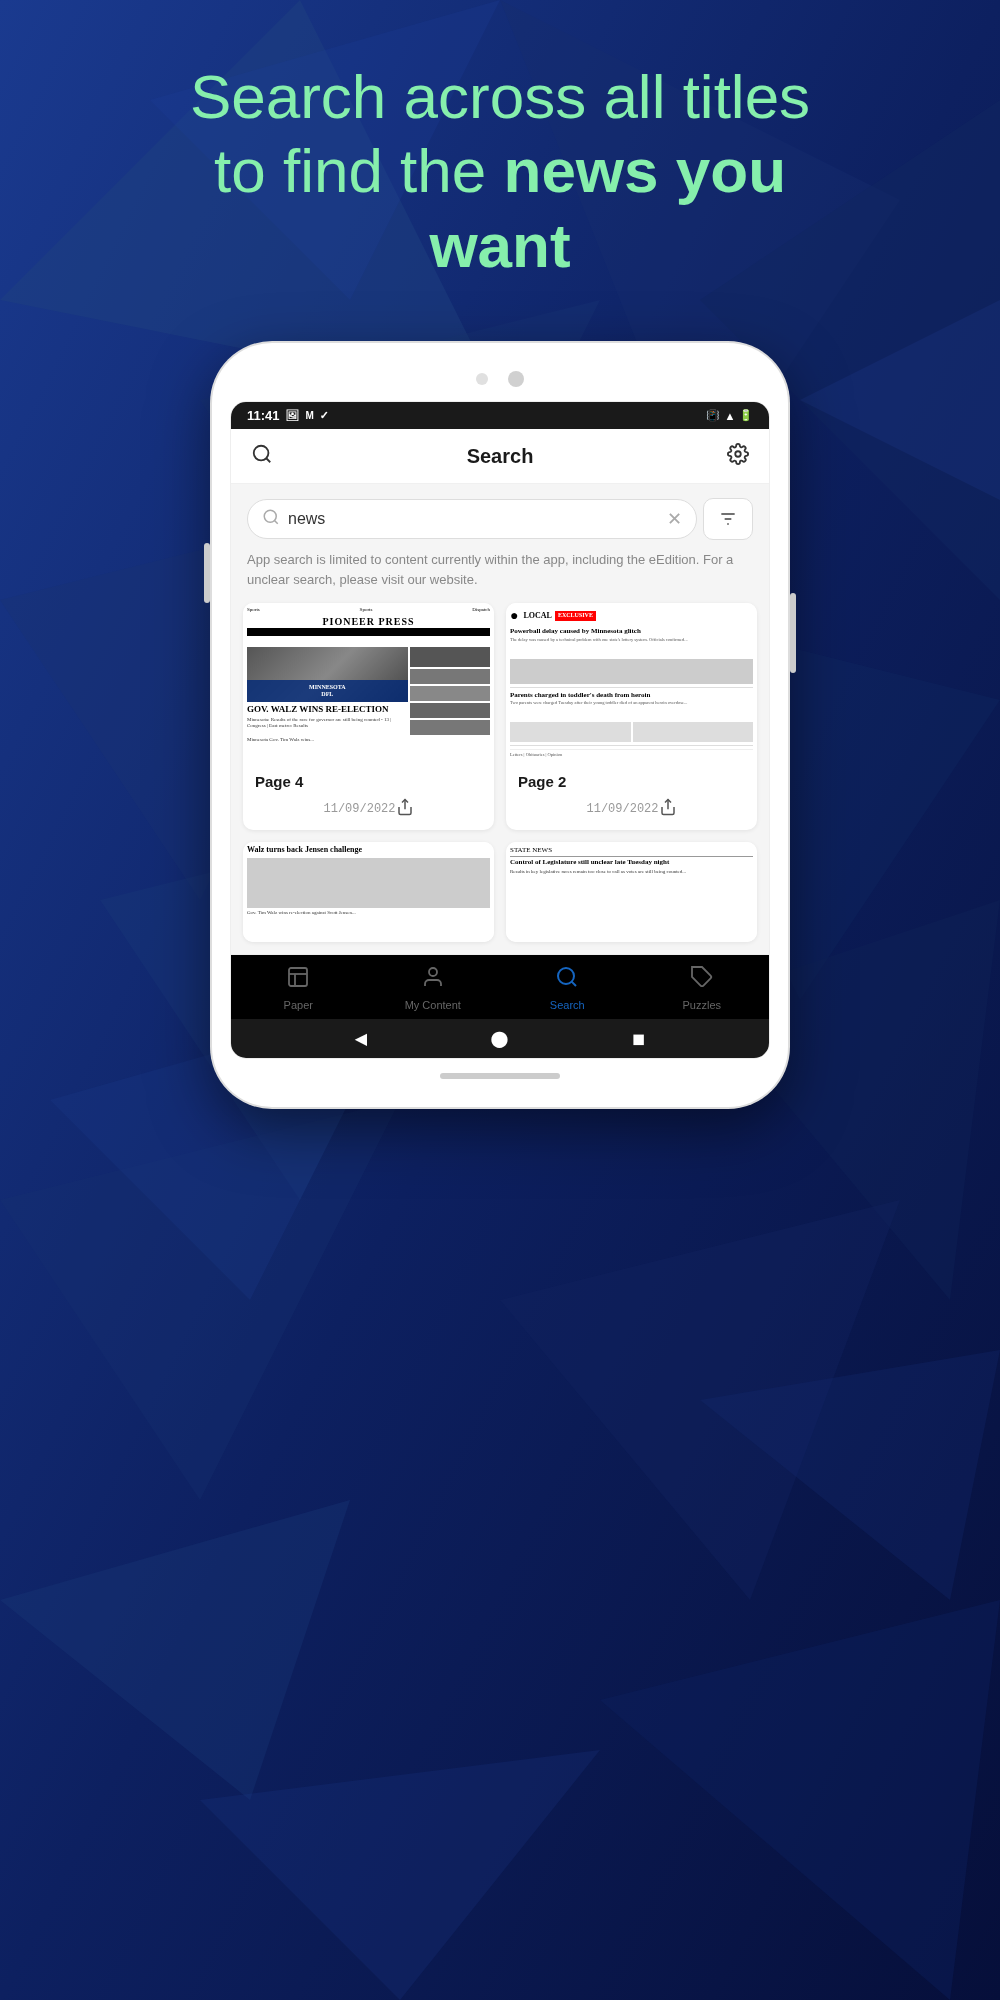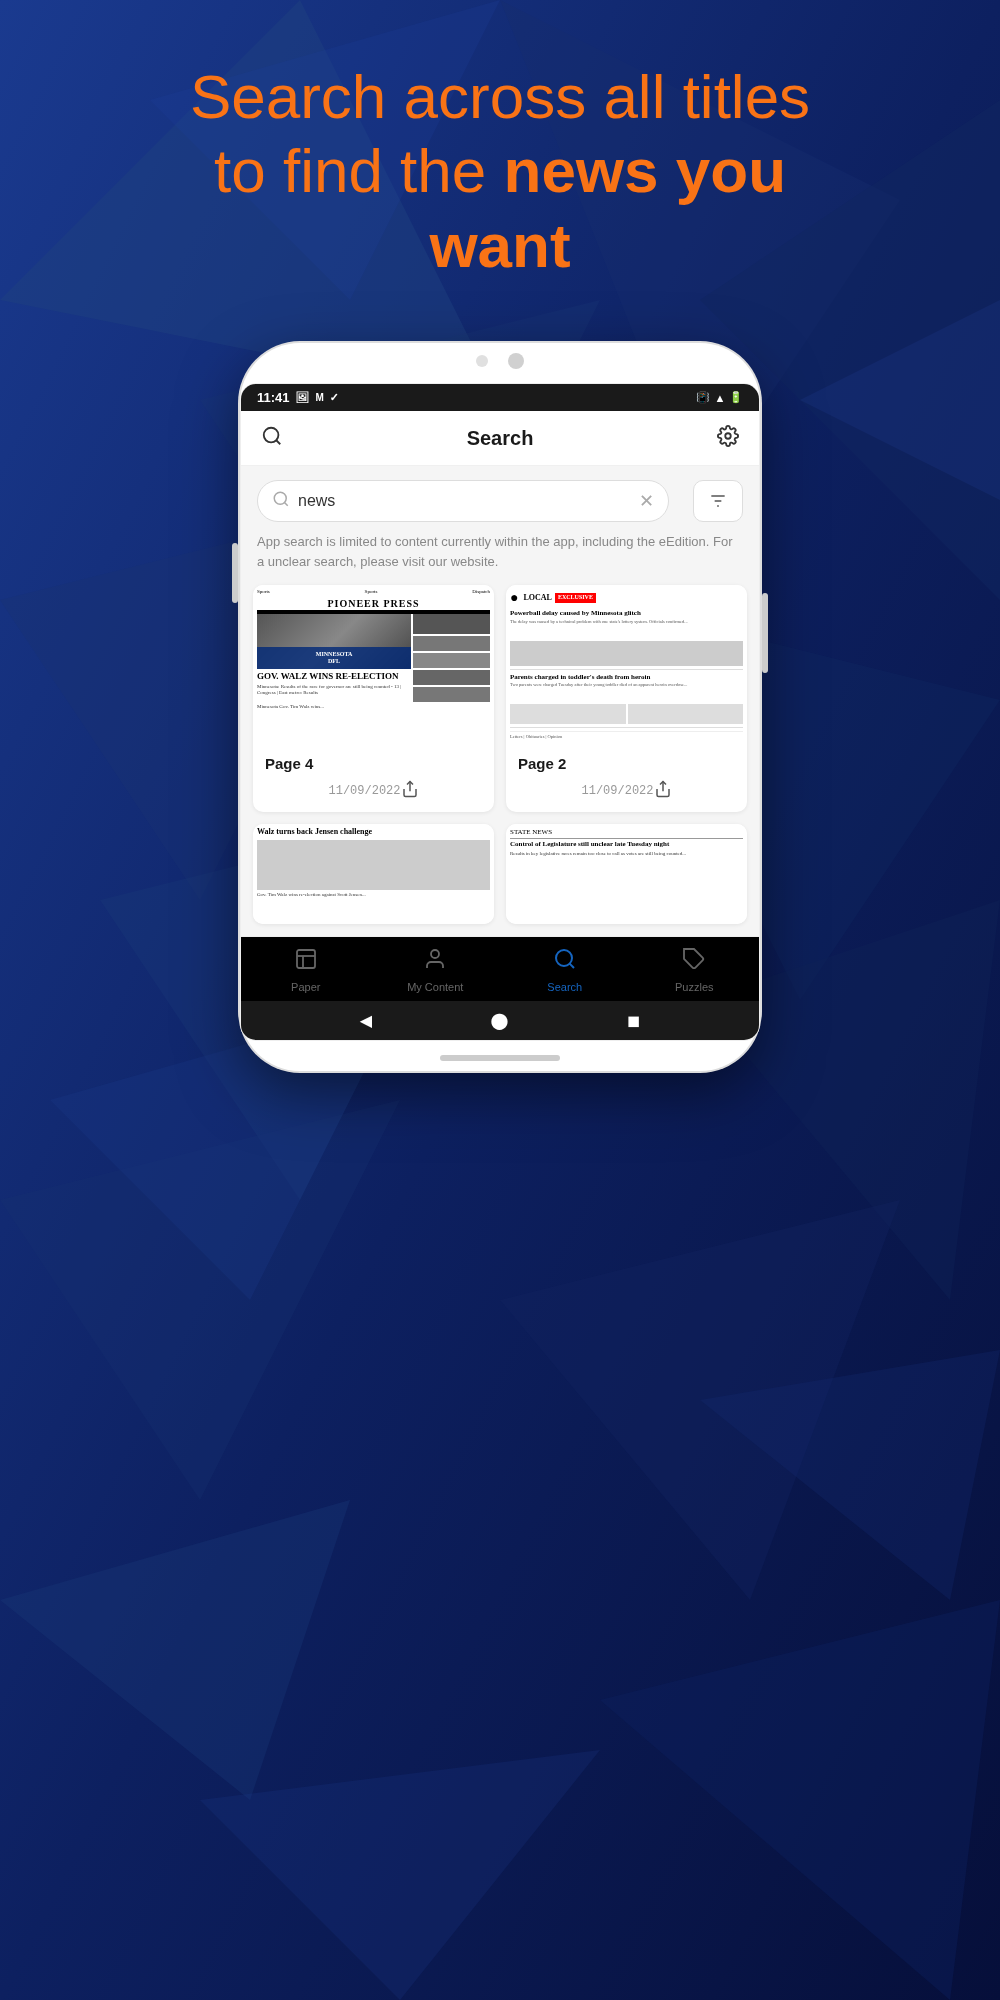--- a/index.html
+++ b/index.html
@@ -10,21 +10,21 @@
       background: #0d1f4e;
       font-family: 'Arial', sans-serif;
       position: relative;
     }
 
     .hero-text {
       position: relative;
       z-index: 1;
       text-align: center;
       padding: 60px 80px 40px;
-      color: #f97316;
+      color: #86efac;
     }
 
     .hero-text h1 {
       font-size: 62px;
       font-weight: 400;
       line-height: 1.2;
     }
 
     .hero-text h1 strong {
       font-weight: 900;
@@ -33,23 +33,24 @@
     
     .phone-container {
       position: relative;
       z-index: 1;
       display: flex;
       justify-content: center;
       margin-top: 20px;
     }
 
     .phone-outer {
-      width: 520px;
+      width: 576px;
       background: white;
       border-radius: 60px;
+      padding: 18px;
       box-shadow: 0 0 0 2px #ddd, 0 20px 60px rgba(0,0,0,0.5);
       position: relative;
     }
 
     
     .phone-outer::before {
       content: '';
       position: absolute;
       left: -8px;
       top: 200px;
@@ -136,21 +137,22 @@
     }
 
     
     .search-area {
       background: #f5f5f5;
       padding: 14px 16px 0;
     }
 
     .search-input-row {
       display: flex;
-      gap: 24px;
+      align-items: center;
+      gap: 6px;
     }
 
     .search-input-wrapper {
       flex: 1;
       background: white;
       border-radius: 28px;
       border: 1px solid #ddd;
       display: flex;
       align-items: center;
       padding: 8px 14px;
@@ -214,22 +216,22 @@
       background: #fff;
       font-family: 'Georgia', serif;
       padding: 4px;
       font-size: 5px;
       line-height: 1.3;
       overflow: hidden;
     }
 
     .np-header {
       text-align: center;
-      border-bottom: 4px solid #000000;
-      margin-bottom: 0;
+      border-bottom: 8px solid #000000;
+      margin-bottom: 11px;
     }
 
     .np-title {
       font-size: 10px;
       font-weight: bold;
       letter-spacing: 1px;
     }
 
     .np-columns {
       display: grid;

